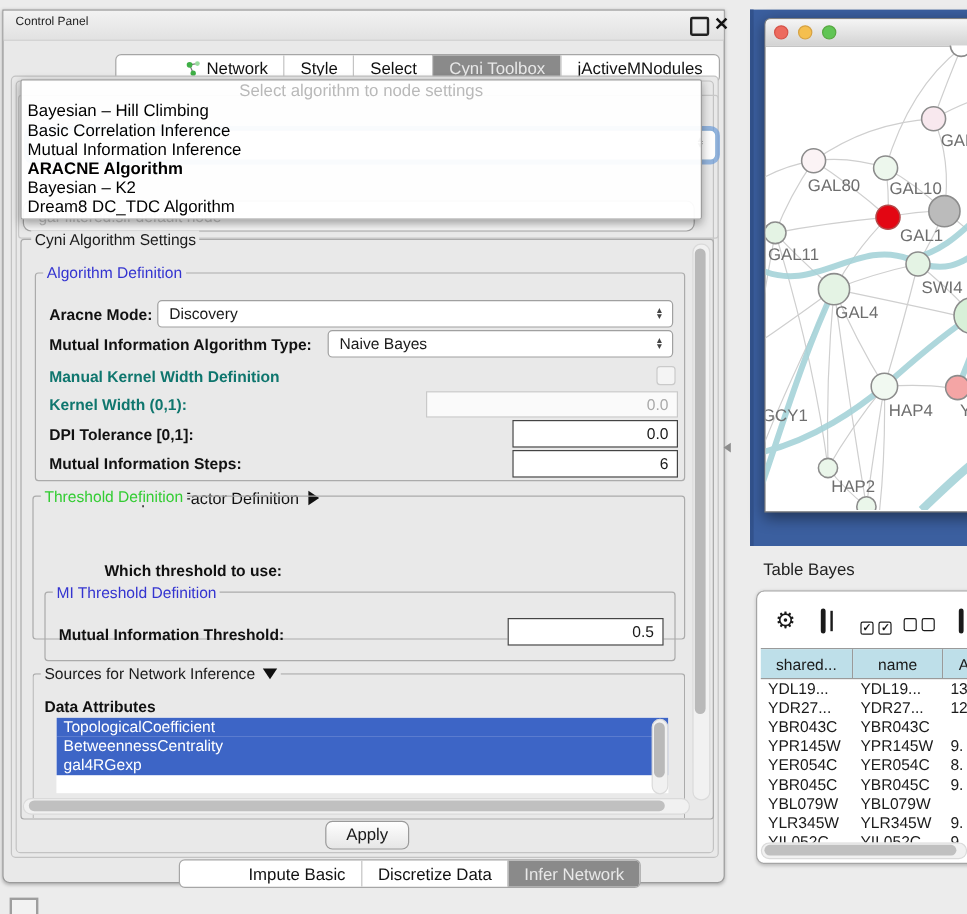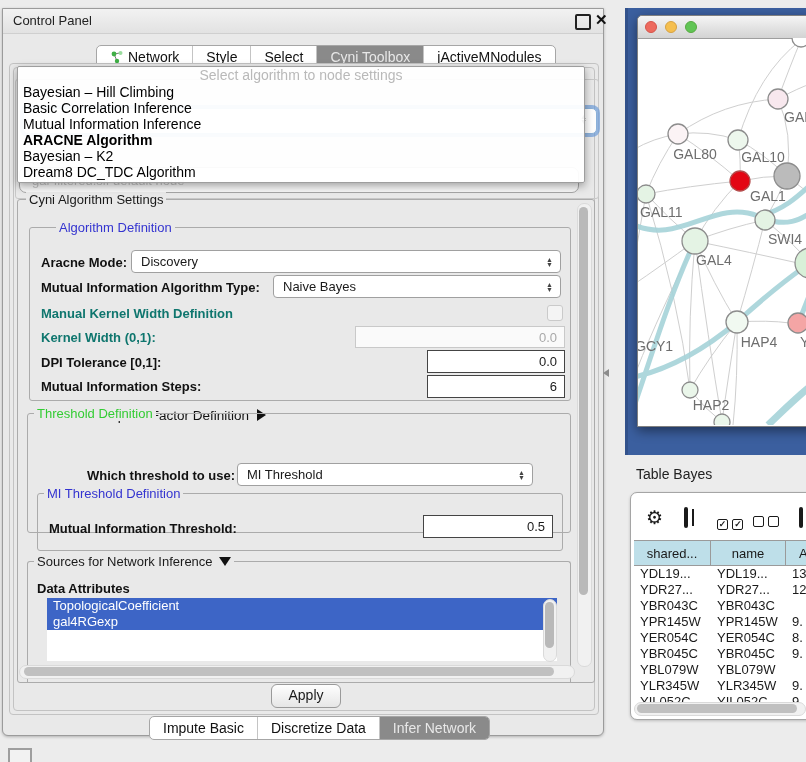--- a/index.html
+++ b/index.html
@@ -4,28 +4,28 @@
 <style>
   html,body{margin:0;padding:0;background:#ECECEC;}
   #page{position:relative;width:806px;height:762px;overflow:hidden;
         font-family:"Liberation Sans",sans-serif;background:#ECECEC;color:#1a1a1a;}
   .abs{position:absolute;}
   
   #control-panel{left:2px;top:8px;width:600px;height:726px;background:#E9E9E9;
     border:1px solid #9B9B9B;border-radius:0 0 6px 6px;box-shadow:0 1px 3px rgba(0,0,0,.25);}
   .titlebar{left:0;top:0;width:100%;height:24px;background:linear-gradient(#F2F2F2,#E2E2E2);
     border-bottom:1px solid #CFCFCF;}
-  .title-text{left:10px;top:4px;font-size:13px;color:#222;}
+  .title-text{left:10px;top:4px;font-size:10px;color:#222;}
   .float-btn{left:572px;top:5px;width:12px;height:12px;border:2px solid #222;border-radius:2px;}
   .close-btn{left:592px;top:2px;font-size:15px;font-weight:bold;color:#111;}
   
   .segbar{display:flex;background:#FFF;border:1px solid #A6A6A6;border-radius:5px;overflow:hidden;
     font-size:14px;line-height:22px;height:22px;}
   .seg{padding:0 13px;border-left:1px solid #C4C4C4;color:#111;display:flex;align-items:center;gap:4px;white-space:nowrap;}
-  .seg:first-child{border-left:none;}
+  .seg:first-child{border-left:none;margin-left:44px;}
   .seg.sel{background:#8A8A8A;color:#E8E8E8;}
   #top-tabs{left:93px;top:36px;}
   #bottom-tabs{left:146px;top:707px;}
   
   .panel-border{border:1px solid #C3C3C3;border-radius:4px;background:#E9E9E9;}
   
   .ghost-group{left:12px;top:70px;width:582px;height:118px;border:1px solid #C8C8C8;border-radius:3px;}
   .ghost-legend{left:24px;top:86px;font-size:13px;color:#CDCDCD;font-weight:bold;}
   .ghost-combo-focus{left:20px;top:99px;width:572px;height:24px;background:#FDFDFD;border:1px solid #8AB0D8;
     border-radius:5px;box-shadow:0 0 0 3px rgba(100,150,215,.65);}
@@ -160,21 +160,21 @@
 
     <div class="abs group" style="left:14px;top:190px;width:576px;height:482px;">
       <span class="legend" style="left:8px;">Cyni Algorithm Settings</span>
     </div>
 
     <div class="abs vscroll" style="left:574px;top:194px;width:13px;height:462px;">
       <div class="vthumb" style="top:3px;height:388px;"></div>
     </div>
 
     <div class="abs group" style="left:26px;top:218px;width:540px;height:172px;">
-      <span class="legend blue" style="left:6px;margin-left:20px;">Algorithm Definition</span>
+      <span class="legend blue" style="left:6px;">Algorithm Definition</span>
     </div>
 
     <span class="abs lbl" style="left:38px;top:246px;">Aracne Mode:</span>
     <div class="abs combo" style="left:128px;top:241px;width:430px;height:23px;gap:36px;">
       <span>Discovery</span>
       <span class="spin">
           <span>▲</span>
           <span>▼</span>
         </span>
     </div>
@@ -208,43 +208,37 @@
 
     <div class="abs" style="left:38px;top:399px;font-size:13.5px;color:#111;">
       <span>Hub/Transcription Factor Definition</span><span class="tri-right"></span>
     </div>
 
     <div class="abs group" style="left:24px;top:404px;width:542px;height:118px;">
       <span class="legend green" style="left:6px;">Threshold Definition</span>
     </div>
 
     <span class="abs lbl" style="left:84px;top:459px;">Which threshold to use:</span>
-    <div class="abs combo" style="left:234px;top:454px;width:296px;height:23px;">
-      <span>MI Threshold</span>
-      <span class="spin">
-          <span>▲</span>
-          <span>▼</span>
-        </span>
-    </div>
 
     <div class="abs group" style="left:34px;top:484px;width:524px;height:56px;">
       <span class="legend blue" style="left:6px;">MI Threshold Definition</span>
     </div>
     <span class="abs lbl" style="left:46px;top:512px;">Mutual Information Threshold:</span>
     <div class="abs numfield" style="left:420px;top:506px;width:130px;height:23px;">
       <span>0.5</span>
     </div>
 
     <div class="abs group" style="left:24px;top:552px;width:542px;height:120px;border-bottom:none;border-radius:3px 3px 0 0;">
       <span class="legend" style="left:6px;"><span>Sources for Network Inference</span><span class="tri-down"></span></span>
     </div>
     <span class="abs lbl" style="left:34px;top:572px;">Data Attributes</span>
 
     <div class="abs" id="attr-list">
       <div class="li">TopologicalCoefficient</div>
+      <div class="li">BetweennessCentrality</div>
       <div class="li">gal4RGexp</div>
     </div>
     <div class="abs vscroll" style="left:540px;top:590px;width:12px;height:61px;">
       <div class="vthumb" style="top:2px;height:46px;"></div>
     </div>
 
     <div class="abs hscroll" style="left:16px;top:656px;width:554px;height:12px;">
       <div class="hthumb" style="left:4px;width:530px;"></div>
     </div>
 

